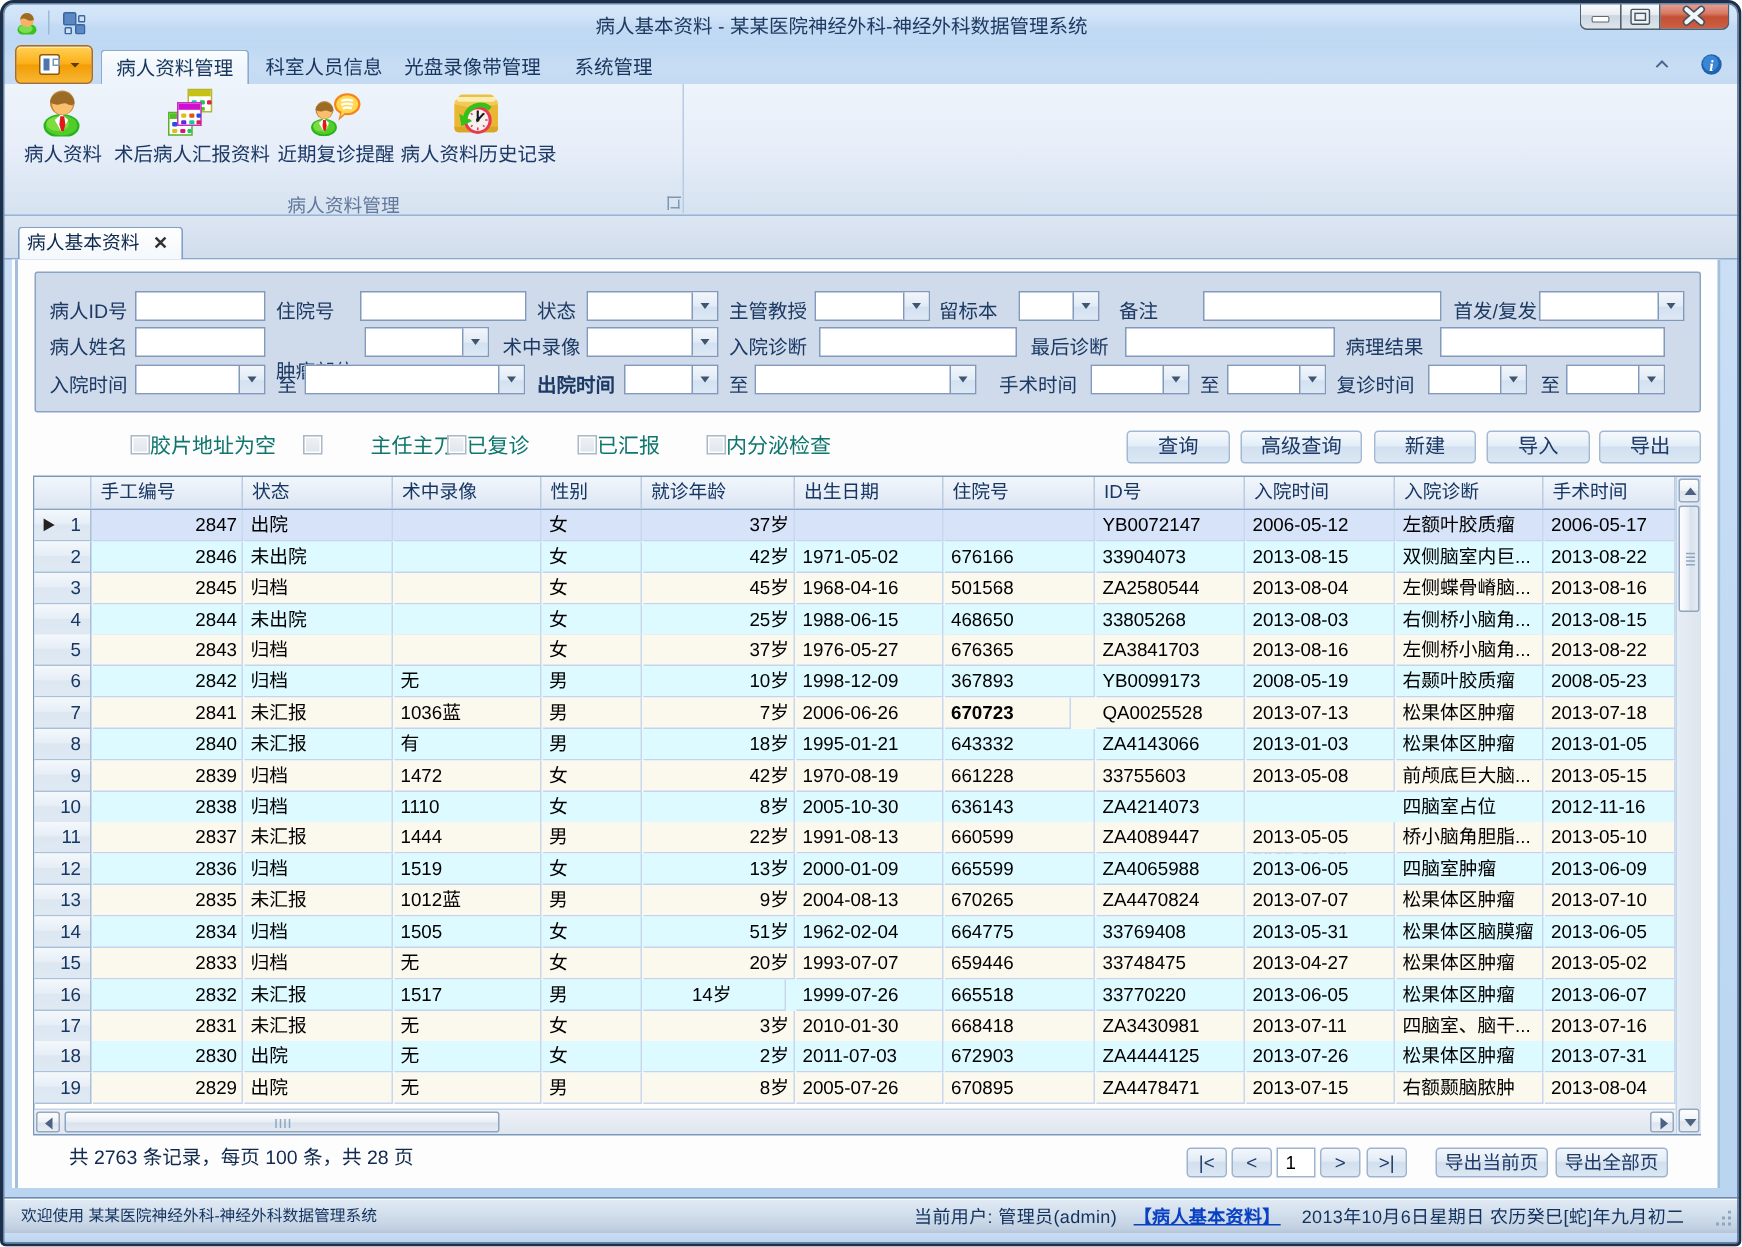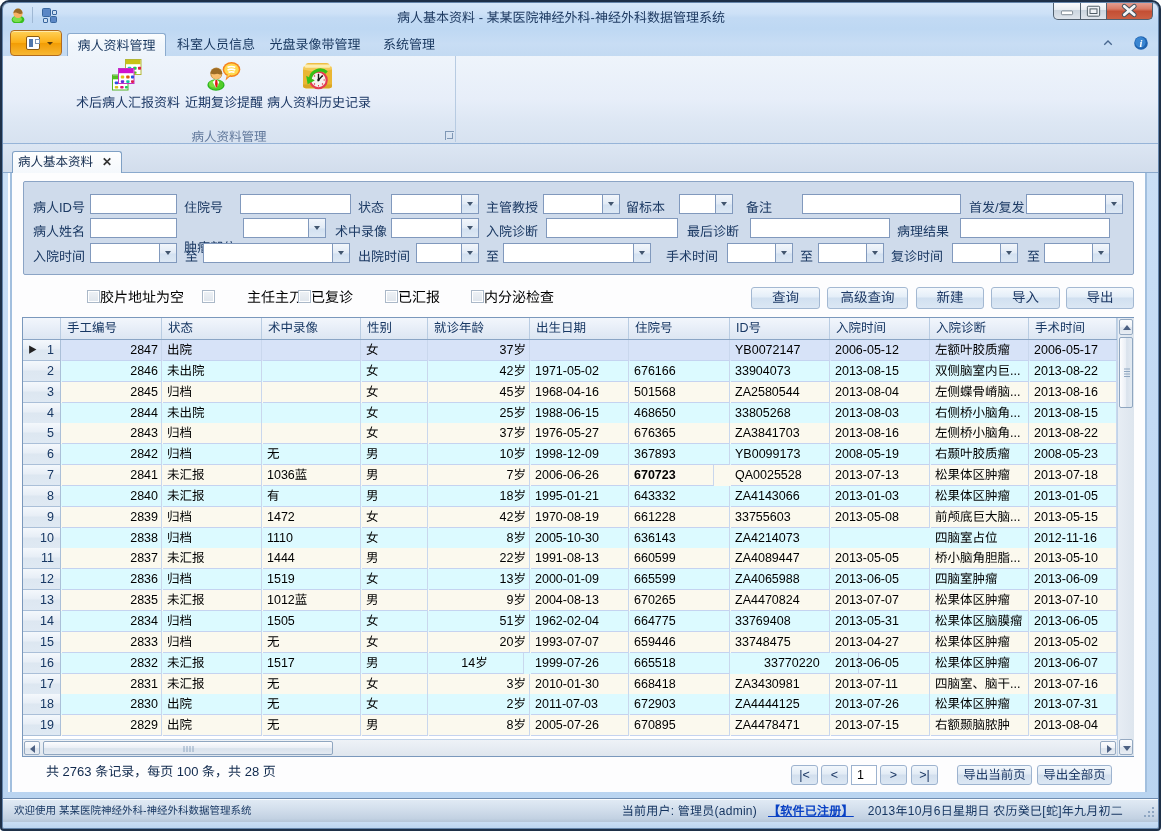--- a/index.html
+++ b/index.html
@@ -49,21 +49,21 @@
 #content:after{content:"";position:absolute;right:0px;top:0;width:2px;height:100%;background:#a2bfde;z-index:3;}
 #content .inner{position:absolute;left:0;top:0;width:100%;height:100%;}
 #formpanel{position:absolute;left:15px;top:8px;width:1111px;height:94px;background:#cfdbeb;border:1px solid #8ba4c5;border-radius:2px;}
 .flabel{position:absolute;font-size:13px;color:#1c3a64;white-space:nowrap;}
 .fin{position:absolute;height:20px;background:#fff;border:1px solid #8199bd;}
 .fcombo{position:absolute;height:20px;background:#fff;border:1px solid #8199bd;}
 .fcombo .ab{position:absolute;right:0;top:0;width:17px;height:18px;background:linear-gradient(#f2f6fb,#e2ebf6 50%,#d3e1f1 55%,#dde8f4);border-left:1px solid #8199bd;}
 .fcombo .ab:after{content:"";position:absolute;left:5px;top:7px;border:3.5px solid transparent;border-top:4px solid #41556e;}
 
 .ckb{position:absolute;top:117px;width:13px;height:13px;background:linear-gradient(#eef2f6,#dfe5ec);border:1px solid #aab8c8;box-shadow:inset 0 0 0 1px #fff;}
-.cklabel{position:absolute;top:113px;font-size:14px;color:#000000;text-align:center;}
+.cklabel{position:absolute;top:113px;font-size:14px;color:#0f766e;text-align:center;}
 
 .abtn{position:absolute;top:114px;height:22px;border:1px solid #a3b8d2;border-radius:3px;background:linear-gradient(#f5f9fd,#e4eef8 45%,#d1e0f0 50%,#dbe7f4);font-size:13.5px;color:#1d3965;text-align:center;line-height:20px;}
 
 #grid{position:absolute;left:14px;top:144px;width:1112px;height:440px;background:#fff;border:1px solid #7a98bc;}
 .ghead{position:absolute;left:0;top:0;width:1110px;height:22px;background:linear-gradient(#f2f6fc,#e6edf7 55%,#dce6f2);border-bottom:1px solid #8aa5c5;}
 .ghc{position:absolute;top:0;height:21px;border-right:1px solid #b9cce2;font-size:12.5px;color:#173763;line-height:21px;padding-left:5px;}
 .grow{position:absolute;left:0;width:1095px;height:21px;}
 .grow.odd{background:#fbf9ee;}
 .grow.even{background:#dcfaff;}
 .grow.sel{background:#d7e3f8;}
@@ -142,20 +142,33 @@
       </svg>
   </div>
   <div id="appbtn">
       <div class="ic"></div>
       <div class="dar"></div>
     </div>
   <div id="ribbon">
     <div class="grp"></div>
     <div class="grplabel">病人资料管理</div>
     <div class="launcher"></div>
+    <div class="rbtn" style="left:9px;width:64px;">
+      <svg width="32" height="32" viewBox="0 0 32 32">
+        <ellipse cx="15" cy="25" rx="12" ry="8" fill="#27b31f"></ellipse>
+        <ellipse cx="15" cy="24.6" rx="10.5" ry="6.8" fill="#52cc28"></ellipse>
+        <ellipse cx="12.5" cy="23.6" rx="7.5" ry="4.8" fill="#7ddc3f"></ellipse>
+        <path d="M15 17 L19.5 21 L15 29 L10.5 21 Z" fill="#fff"></path>
+        <path d="M14.2 18.5 L16.8 18.5 L17.6 24 L16.4 28.5 L14.8 28.5 L13.6 24 Z" fill="#e01818"></path>
+        <circle cx="15.5" cy="9.5" r="8.2" fill="#c08b3d"></circle>
+        <circle cx="15.7" cy="10.6" r="6.9" fill="#f9be6e"></circle>
+        <path d="M7.4 9.2 a8.2 8.2 0 0 1 16.3 0.6 q-1.5 2.2 -4.2 0.8 q-2.0 -1.2 -4.4 -0.4 q-4.2 1.6 -7.7 -1z" fill="#9c6b25"></path>
+      </svg>
+      <div class="cap">病人资料</div>
+    </div>
     <div class="rbtn" style="left:75px;width:102px;">
       <svg width="30" height="32" viewBox="0 0 30 32">
         <g>
             <rect x="13.5" y="0.5" width="15.5" height="15" fill="#fff" stroke="#b3b636"></rect>
             <rect x="14" y="1" width="14.5" height="4.2" fill="#c8c216"></rect>
         <rect x="15.8" y="7.8" width="3.4" height="2.9" rx="0.8" fill="#18c8b4"></rect>
             <rect x="21.2" y="7.8" width="3.4" height="2.9" rx="0.8" fill="#1ec84e"></rect>
             <rect x="26" y="7.8" width="3" height="2.9" rx="0.8" fill="#dc1e50"></rect>
         <rect x="21.2" y="12.4" width="3.4" height="2.4" rx="0.8" fill="#52c814"></rect>
           </g>
@@ -267,21 +280,21 @@
 <div class="flabel" style="left:889px;top:48px;">病理结果</div>
 <div class="fin" style="left:952px;top:45px;width:150px;"></div>
 <div class="flabel" style="left:25px;top:73px;">入院时间</div>
 <div class="fcombo" style="left:82px;top:70px;width:87px;">
           <div class="ab"></div>
         </div>
 <div class="flabel" style="left:177px;top:73px;">至</div>
 <div class="fcombo" style="left:195px;top:70px;width:147px;">
           <div class="ab"></div>
         </div>
-<div class="flabel" style="left:350px;top:73px;">出院时间</div>
+<div class="flabel" style="left:350px;top:73px;font-weight:bold;">出院时间</div>
 <div class="fcombo" style="left:408px;top:70px;width:63px;">
           <div class="ab"></div>
         </div>
 <div class="flabel" style="left:478px;top:73px;">至</div>
 <div class="fcombo" style="left:495px;top:70px;width:148px;">
           <div class="ab"></div>
         </div>
 <div class="flabel" style="left:658px;top:73px;">手术时间</div>
 <div class="fcombo" style="left:719px;top:70px;width:66px;">
           <div class="ab"></div>
@@ -540,21 +553,21 @@
 </div>
 <div class="grow even" style="top:335px;">
 <div class="gc mark" style="left:0px;width:38px;"><span class="num">16</span></div>
 <div class="gc ar" style="left:39px;width:100px;">2832</div>
 <div class="gc al" style="left:140px;width:99px;">未汇报</div>
 <div class="gc al" style="left:240px;width:98px;">1517</div>
 <div class="gc al" style="left:339px;width:66px;">男</div>
 <div class="gc ar" style="left:406px;width:95px;text-align:center;">14岁</div>
 <div class="gc al" style="left:508px;width:98px;">1999-07-26</div>
 <div class="gc al" style="left:607px;width:100px;">665518</div>
-<div class="gc al" style="left:708px;width:99px;margin-left:29px;">33770220</div>
+<div class="gc al" style="left:708px;width:99px;">33770220</div>
 <div class="gc al" style="left:808px;width:99px;">2013-06-05</div>
 <div class="gc al" style="left:908px;width:98px;">松果体区肿瘤</div>
 <div class="gc al" style="left:1007px;width:87px;">2013-06-07</div>
 </div>
 <div class="grow odd" style="top:356px;">
 <div class="gc mark" style="left:0px;width:38px;"><span class="num">17</span></div>
 <div class="gc ar" style="left:39px;width:100px;">2831</div>
 <div class="gc al" style="left:140px;width:99px;">未汇报</div>
 <div class="gc al" style="left:240px;width:98px;">无</div>
 <div class="gc al" style="left:339px;width:66px;">女</div>
@@ -626,21 +639,21 @@
 <div class="pbtn" style="left:813px;width:27px;">&lt;</div>
 <div class="pbtn" style="left:872px;width:27px;">&gt;</div>
 <div class="pbtn" style="left:903px;width:27px;">&gt;|</div>
 <div class="pbtn" style="left:949px;width:75px;">导出当前页</div>
 <div class="pbtn" style="left:1029px;width:75px;">导出全部页</div>
 <div id="pagein">1</div>
   </div>
     </div>
   <div id="statusbar">
     <div id="st-left">欢迎使用 某某医院神经外科-神经外科数据管理系统</div>
-    <div id="st-right">当前用户: 管理员(admin)<span class="gap" style="width:11px"></span><span class="reg">【软件已注册】</span><span class="gap" style="width:14px"></span>2013年10月6日星期日 农历癸巳[蛇]年九月初二</div>
+    <div id="st-right">当前用户: 管理员(admin)<span class="gap" style="width:11px"></span><span class="reg">【病人基本资料】</span><span class="gap" style="width:14px"></span>2013年10月6日星期日 农历癸巳[蛇]年九月初二</div>
     <svg id="grip" viewBox="0 0 14 12">
         <g fill="#8ea6c2">
           <rect x="10" y="8" width="2" height="2"></rect>
           <rect x="6" y="8" width="2" height="2"></rect>
           <rect x="2" y="8" width="2" height="2"></rect>
           <rect x="10" y="4" width="2" height="2"></rect>
           <rect x="6" y="4" width="2" height="2"></rect>
           <rect x="10" y="0" width="2" height="2"></rect>
         </g>
       </svg>

